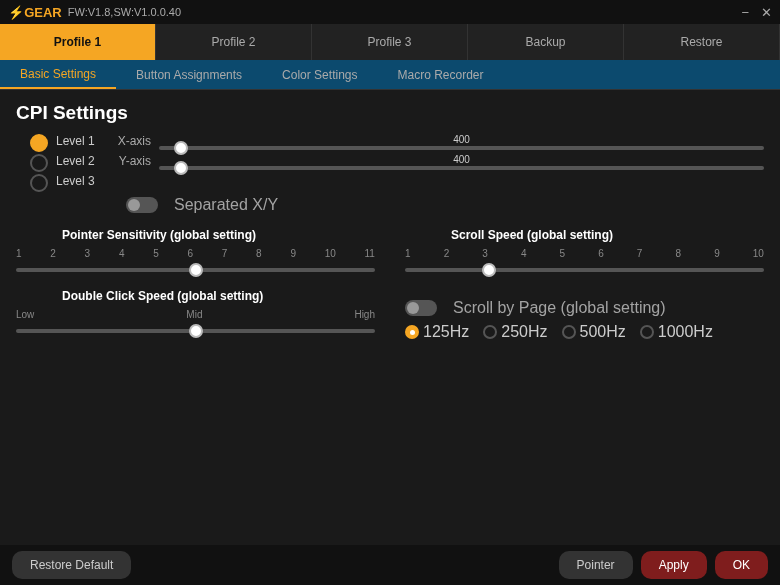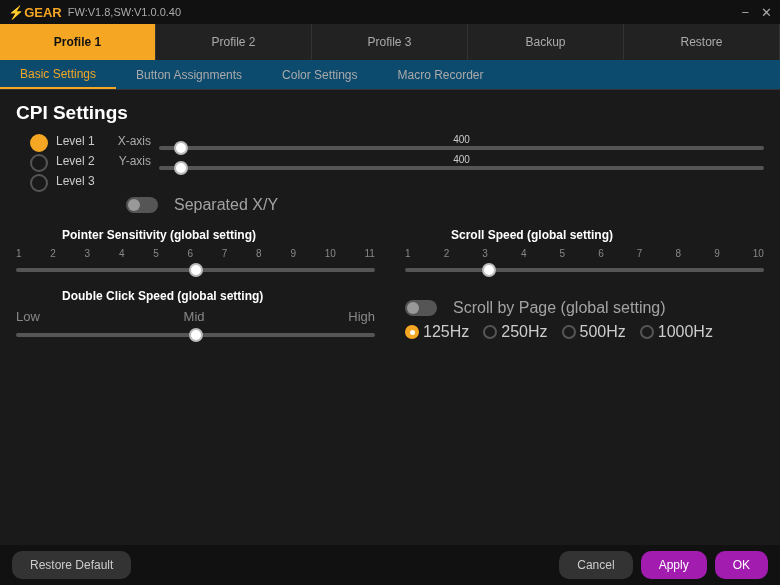--- a/index.html
+++ b/index.html
@@ -190,21 +190,21 @@
     .slider-numbers {
       display: flex;
       justify-content: space-between;
       font-size: 10px;
       color: #888;
       margin-bottom: 2px;
     }
     .slider-labels {
       display: flex;
       justify-content: space-between;
-      font-size: 13px;
+      font-size: 10px;
       color: #888;
       margin-bottom: 2px;
     }
 
     
     #polling-rate {
       margin-top: 6px;
     }
     #polling-rate-title {
       font-size: 13px;
@@ -274,21 +274,21 @@
       height: 28px;
       padding: 0 18px;
       border: none;
       background: #333;
       color: #ccc;
       font-size: 12px;
       cursor: pointer;
       border-radius: 10px;
     }
     .bottom-btn.primary {
-      background: #a21caf;
+      background: #7f1d1d;
       color: #fff;
     }
     #bottom-spacer { flex: 1; }
     #bottom-right {
       display: flex;
       gap: 8px;
     }
     .custom-slider {
       width: 100%;
       height: 4px;
@@ -486,17 +486,17 @@
     </div>
 
   </div>
 
 </div>
 
 <div id="bottom-bar">
   <button class="bottom-btn">Restore Default</button>
   <div id="bottom-spacer"></div>
   <div id="bottom-right">
-    <button class="bottom-btn">Cancel</button>
+    <button class="bottom-btn">Pointer</button>
     <button class="bottom-btn primary">Apply</button>
     <button class="bottom-btn primary">OK</button>
   </div>
 </div>
 
 </body></html>

